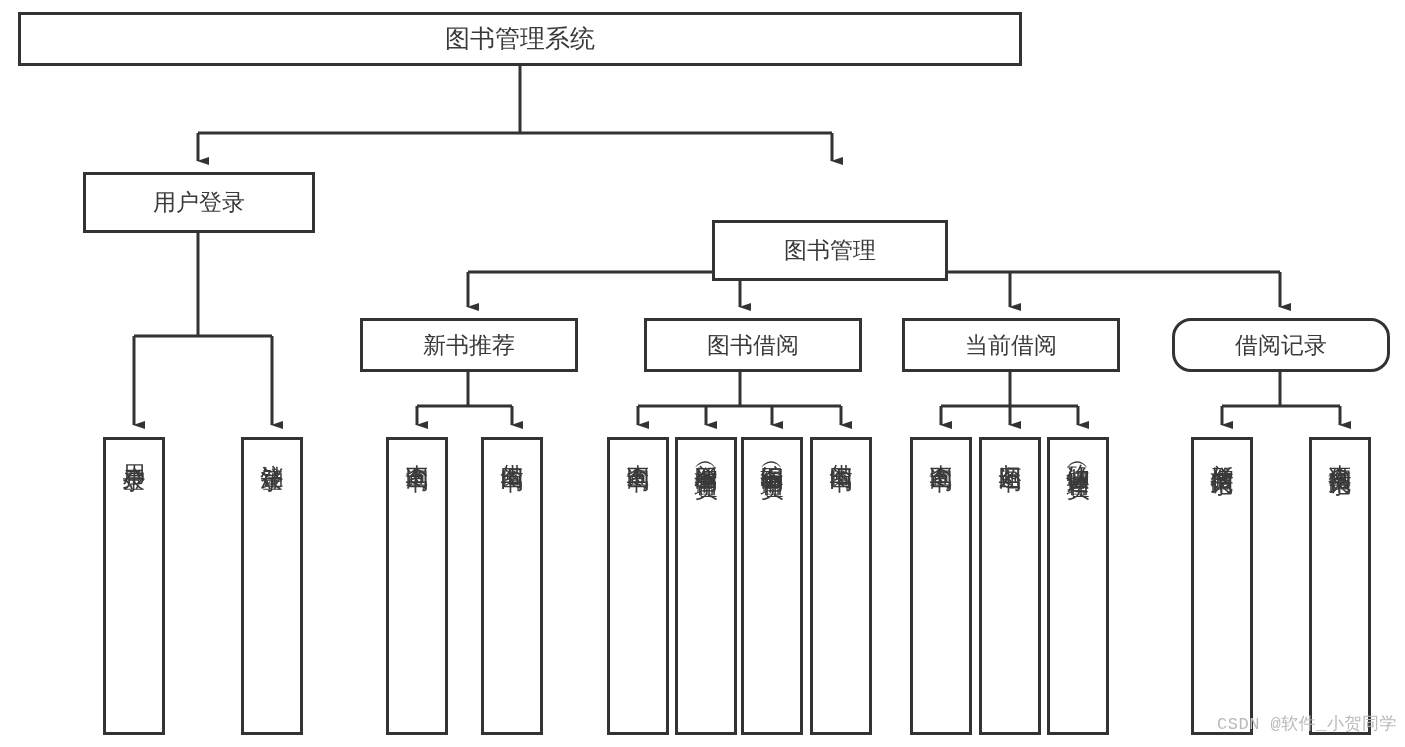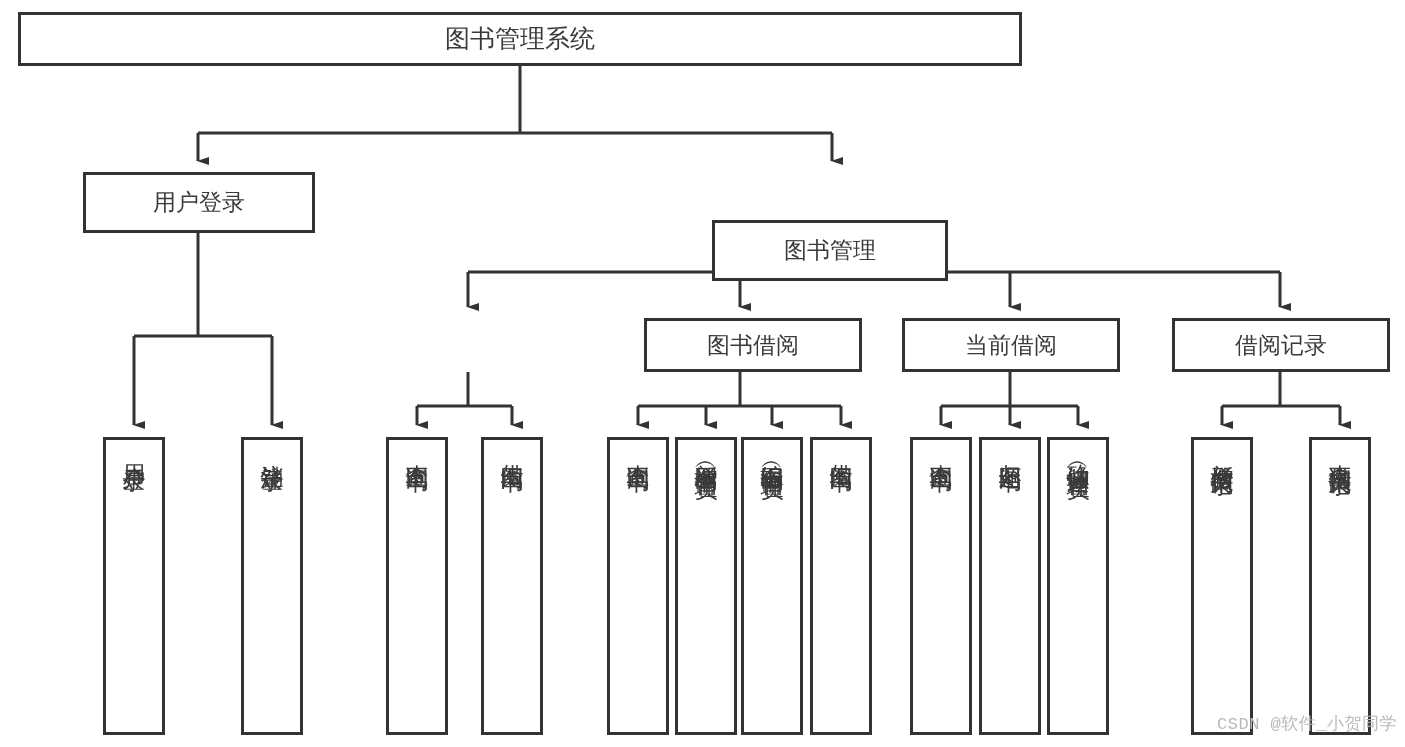--- a/index.html
+++ b/index.html
@@ -129,27 +129,30 @@
     <span>图书管理系统</span>
   </div>
 
   <div class="node level2" style="left:83px; top:172px; width:232px; height:61px;">
     <span>用户登录</span>
   </div>
   <div class="node level2" style="left:712px; top:172px; width:236px; height:61px;margin-top:48px;">
     <span>图书管理</span>
   </div>
 
+  <div class="node level3" style="left:360px; top:318px; width:218px; height:54px;">
+    <span>新书推荐</span>
+  </div>
   <div class="node level3" style="left:632px; top:318px; width:218px; height:54px;margin-left:12px;">
     <span>图书借阅</span>
   </div>
   <div class="node level3" style="left:902px; top:318px; width:218px; height:54px;">
     <span>当前借阅</span>
   </div>
-  <div class="node level3" style="left:1172px; top:318px; width:218px; height:54px;">
+  <div class="node level3" style="left:1172px; top:318px; width:218px; height:54px;border-radius:19px;">
     <span>借阅记录</span>
   </div>
 
   <div class="node leaf" style="left:103px; top:437px; width:62px; height:298px;">
     <span class="vtext">用户登录</span>
   </div>
   <div class="node leaf" style="left:241px; top:437px; width:62px; height:298px;">
     <span class="vtext">注销登录</span>
   </div>
 

